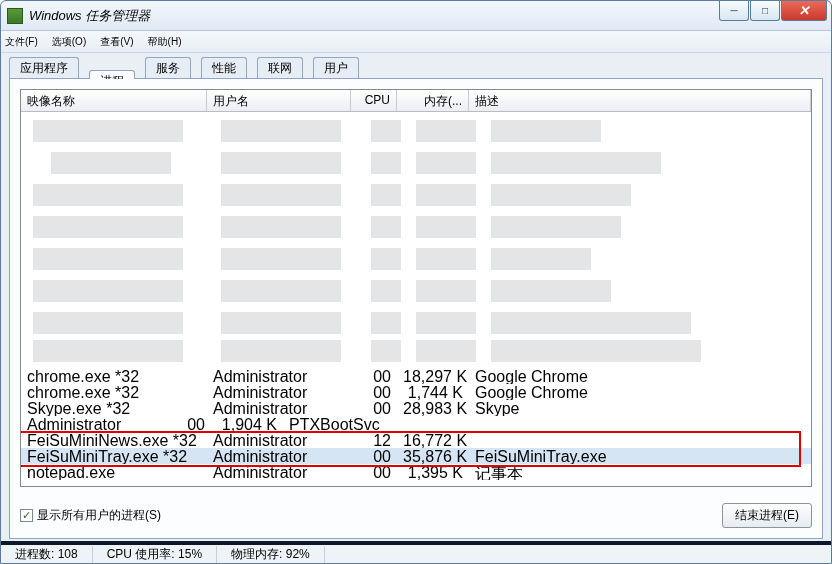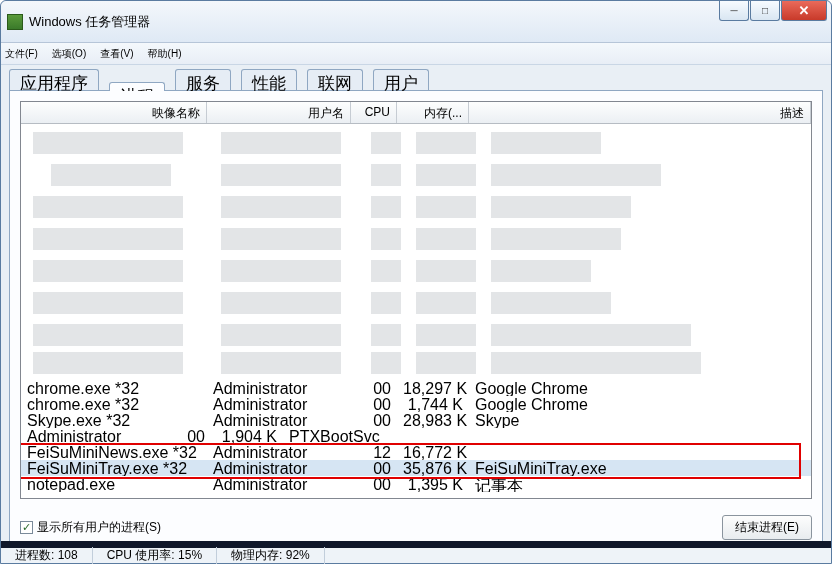--- a/index.html
+++ b/index.html
@@ -1,48 +1,48 @@
 <!DOCTYPE html>
 <html><head>
 <meta charset="utf-8">
 <style>
 * { margin:0; padding:0; box-sizing:border-box; font-family:"Microsoft YaHei","SimSun",Arial,sans-serif; }
 body { background:#fff; width:832px; height:564px; overflow:hidden; }
 .window { width:832px; height:564px; background:#e9eff5; border:1px solid #5a7ba0; position:relative; border-radius:6px 6px 0 0; }
-.tb { height:42px; background:linear-gradient(#f3f7fb,#dfe9f5); display:flex; align-items:center; border-bottom:1px solid #b6c5d8; border-radius:6px 6px 0 0; }
+.tb { height:30px; background:linear-gradient(#f3f7fb,#dfe9f5); display:flex; align-items:center; border-bottom:1px solid #b6c5d8; border-radius:6px 6px 0 0;font-style:italic; }
 .tb-icon { width:16px; height:16px; margin:0 6px; background:linear-gradient(#5a9a3a,#3a7a2a); border:1px solid #2a5a1a; }
 .tb-title { font-size:13px; color:#000; }
 .wbtns { position:absolute; right:4px; top:0; display:flex; }
 .wbtn { width:30px; height:20px; border:1px solid #5a7ba0; border-top:none; background:linear-gradient(#f7fbff,#d9e6f2); display:flex; align-items:center; justify-content:center; font-size:10px; color:#333; border-radius:0 0 3px 3px; margin-left:1px; }
 .wbtn.close { width:46px; background:linear-gradient(#ea6a5a,#c83a2a); color:#fff; font-size:12px; }
 .wbtn.close .x { font-weight:bold; font-size:13px; }
 .menubar { height:22px; background:linear-gradient(#f4f8fc,#e8eef6); display:flex; align-items:center; padding:0 4px; border-bottom:1px solid #c9d6e5; }
 .menubar span { font-size:10px; margin-right:14px; color:#000; }
 .content { padding:4px 8px 8px 8px; }
 .tabs { display:flex; height:22px; border-bottom:1px solid #8fa7c2; }
-.tab { padding:2px 10px; font-size:17px; border:1px solid #8fa7c2; border-bottom:none; background:#e6edf5; margin-right:10px; border-radius:3px 3px 0 0; }
+.tab { padding:2px 10px; font-size:12px; border:1px solid #8fa7c2; border-bottom:none; background:#e6edf5; margin-right:10px; border-radius:3px 3px 0 0; }
 .tab.active { background:#fcfdff; position:relative; top:13px; border-bottom:1px solid #fcfdff; }
 .panel { background:#fcfdff; border:1px solid #8fa7c2; border-top:none; padding:10px; height:460px; position:relative; }
 .tbl-wrap { border:1px solid #828790; background:#fff; height:398px; overflow:hidden; position:relative; }
 .hdr { display:flex; height:22px; background:linear-gradient(#fdfefe,#ebeff3); border-bottom:1px solid #b6bcc3; }
-.hdr div { font-size:12px; padding:3px 6px; border-right:1px solid #c6ccd3; white-space:nowrap; overflow:hidden;text-align:right; }
+.hdr div { font-size:12px; padding:3px 6px; border-right:1px solid #c6ccd3; white-space:nowrap; overflow:hidden; }
 .c-img { width:186px; } .c-user { width:144px; } .c-cpu { width:46px; text-align:right; } .c-mem { width:72px; text-align:right; } .c-desc { flex:1; }
 .blurzone { position:absolute; top:22px; left:0; right:0; height:256px; background:#fff; overflow:hidden; }
 .blurzone .blk { position:absolute; background:#e3e5e7; }
 .rows { position:absolute; top:278px; left:0; right:0; }
 .row { display:flex; height:16px; font-size:16px; font-family:"SimSun","NSimSun",monospace; }
 .row div { padding:0 6px; white-space:nowrap; overflow:hidden; }
 .row .c-cpu,.row .c-mem { text-align:right; }
 .row.sel { background:#d6e5f3; }
 .redbox { position:absolute; border:2px solid #e00000; pointer-events:none; }
 .footer { position:absolute; bottom:10px; left:10px; right:10px; display:flex; align-items:center; justify-content:space-between; }
 .chk { display:flex; align-items:center; font-size:12px; }
 .chk .box { width:13px; height:13px; border:1px solid #7a8a9a; background:#fff; margin-right:4px; display:flex; align-items:center; justify-content:center; color:#2a6a2a; font-size:11px; }
 .endbtn { font-size:12px; padding:3px 12px; background:linear-gradient(#fdfdfd,#e8ecef); border:1px solid #8a949e; border-radius:3px; }
-.status { position:absolute; bottom:0; left:0; right:0; height:22px; background:#eef3f8; border-top:7px solid #0f172a; display:flex; align-items:center; font-size:12px; }
+.status { position:absolute; bottom:0; left:0; right:0; height:22px; background:#eef3f8; border-top:4px solid #0f172a; display:flex; align-items:center; font-size:12px; }
 .status span { padding:0 14px; border-right:1px solid #c2cedb; }
 </style>
 </head>
 <body>
 
 <div class="window">
   <div class="tb">
     <div class="tb-icon"></div>
     <div class="tb-title">Windows 任务管理器</div>
     <div class="wbtns">

